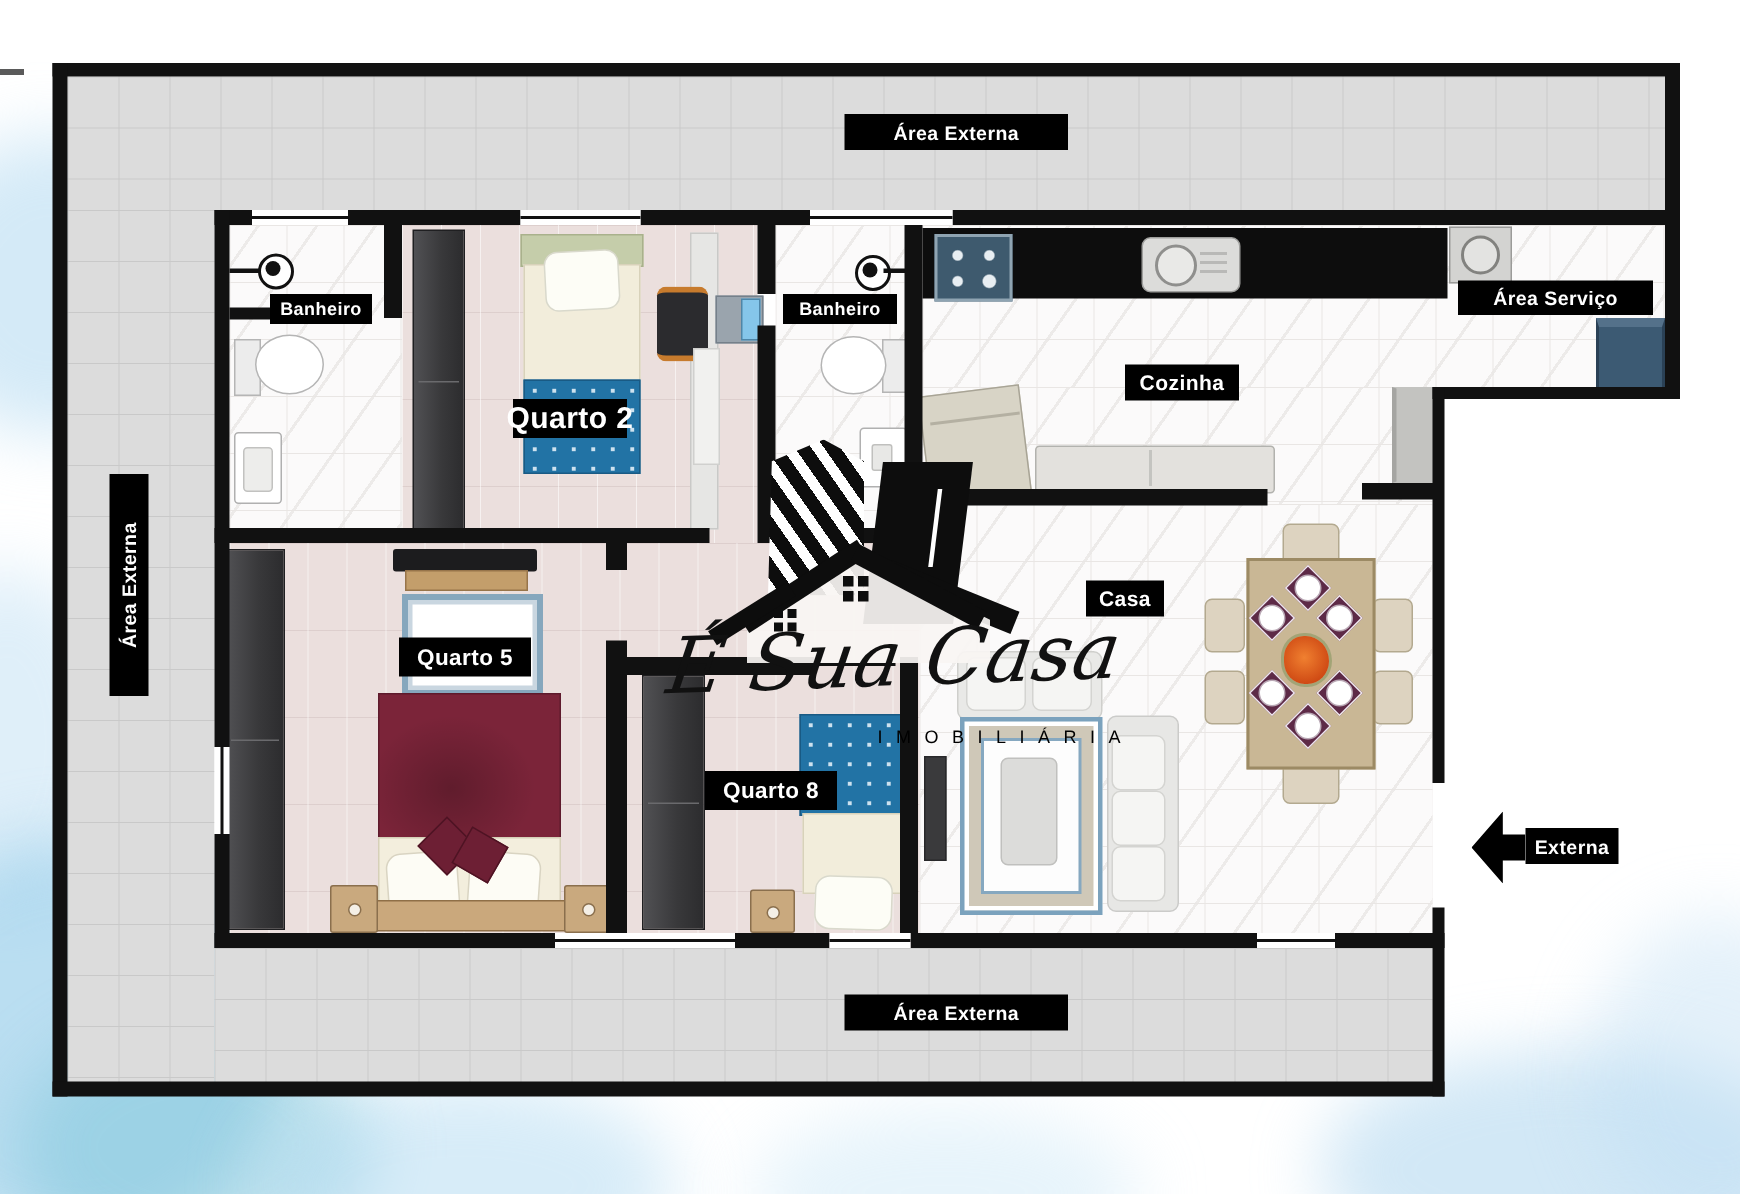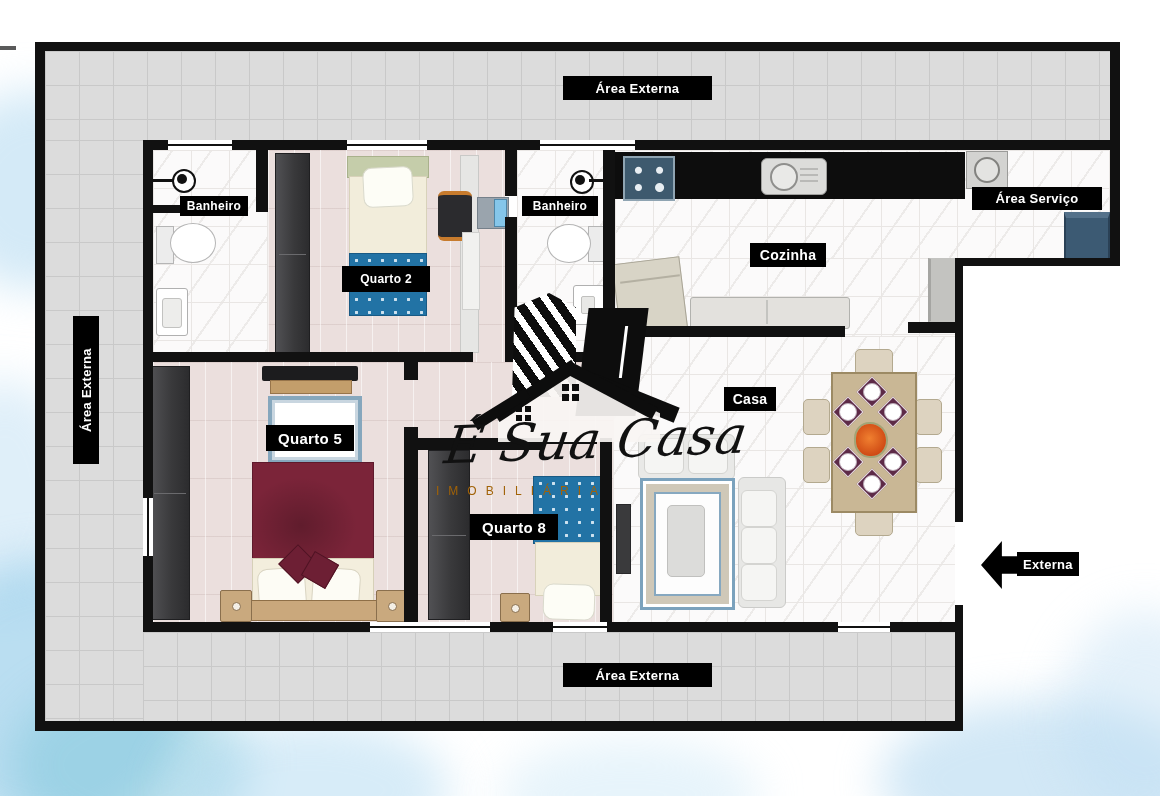--- a/index.html
+++ b/index.html
@@ -212,21 +212,21 @@
   <div class="abs" style="left:545px;top:442px;width:52px;height:2px;background:#111;z-index:31;"></div>
   <div class="wall" style="left:600px;top:438px;width:12px;height:184px;"></div>
   <div class="wall" style="left:613px;top:326px;width:232px;height:11px;"></div>
   <div class="wall" style="left:908px;top:322px;width:50px;height:11px;"></div>
 
   <div class="tag" style="left:563px;top:76px;width:149px;height:24px;">Área Externa</div>
   <div class="tag vtag" style="left:73px;top:316px;width:26px;height:148px;">Área Externa</div>
   <div class="tag" style="left:563px;top:663px;width:149px;height:24px;">Área Externa</div>
   <div class="tag" style="left:180px;top:196px;width:68px;height:20px;font-size:12px;">Banheiro</div>
   <div class="tag" style="left:522px;top:196px;width:76px;height:20px;font-size:12px;">Banheiro</div>
-  <div class="tag" style="left:342px;top:266px;width:88px;height:26px;font-size:12px;">Quarto 2</div>
+  <div class="tag" style="left:342px;top:266px;width:76px;height:26px;font-size:20px;">Quarto 2</div>
   <div class="tag" style="left:266px;top:425px;width:88px;height:26px;font-size:15px;">Quarto 5</div>
   <div class="tag" style="left:470px;top:514px;width:88px;height:26px;font-size:15px;">Quarto 8</div>
   <div class="tag" style="left:750px;top:243px;width:76px;height:24px;font-size:14px;">Cozinha</div>
   <div class="tag" style="left:972px;top:187px;width:130px;height:23px;font-size:13px;">Área Serviço</div>
   <div class="tag" style="left:724px;top:387px;width:52px;height:24px;font-size:14px;">Casa</div>
 
   <div class="abs" style="left:981px;top:541px;width:36px;height:48px;background:#000;z-index:60;
        clip-path:polygon(0 50%,58% 0,58% 32%,100% 32%,100% 68%,58% 68%,58% 100%);"></div>
   <div class="tag" style="left:1017px;top:552px;width:62px;height:24px;">Externa</div>
 
@@ -244,17 +244,17 @@
          clip-path:polygon(46% 0,100% 60%,100% 100%,0 100%,0 60%);"></div>
     <div style="position:absolute;left:66px;top:122px;width:94px;height:13px;background:#0d0d0d;transform:rotate(-33deg);transform-origin:0 50%;"></div>
     <div style="position:absolute;left:140px;top:74px;width:96px;height:13px;background:#0d0d0d;transform:rotate(28deg);transform-origin:0 50%;"></div>
     <div style="position:absolute;left:45px;top:132px;width:62px;height:11px;background:#0d0d0d;transform:rotate(-32deg);transform-origin:0 50%;"></div>
     <div style="position:absolute;left:132px;top:96px;width:7px;height:7px;background:#0d0d0d;box-shadow:10px 0 #0d0d0d,0 10px #0d0d0d,10px 10px #0d0d0d;"></div>
     <div style="position:absolute;left:86px;top:118px;width:6px;height:6px;background:#0d0d0d;box-shadow:9px 0 #0d0d0d,0 9px #0d0d0d,9px 9px #0d0d0d;"></div>
 
     <div style="position:absolute;left:6px;top:122px;width:320px;text-align:center;
          font-family:'DejaVu Serif',serif;font-style:italic;font-size:52px;color:#111;
          transform:skewX(-10deg) rotate(-2deg);white-space:nowrap;">É Sua Casa</div>
-    <div style="position:absolute;left:6px;top:196px;width:320px;text-align:left;
-         font-size:12px;letter-spacing:9px;color:#a16207;font-family:'Liberation Sans',sans-serif;">IMOBILIÁRIA</div>
+    <div style="position:absolute;left:6px;top:196px;width:320px;text-align:right;
+         font-size:12px;letter-spacing:9px;color:#000000;font-family:'Liberation Sans',sans-serif;">IMOBILIÁRIA</div>
   </div>
 
 </div>
 
 </body></html>

